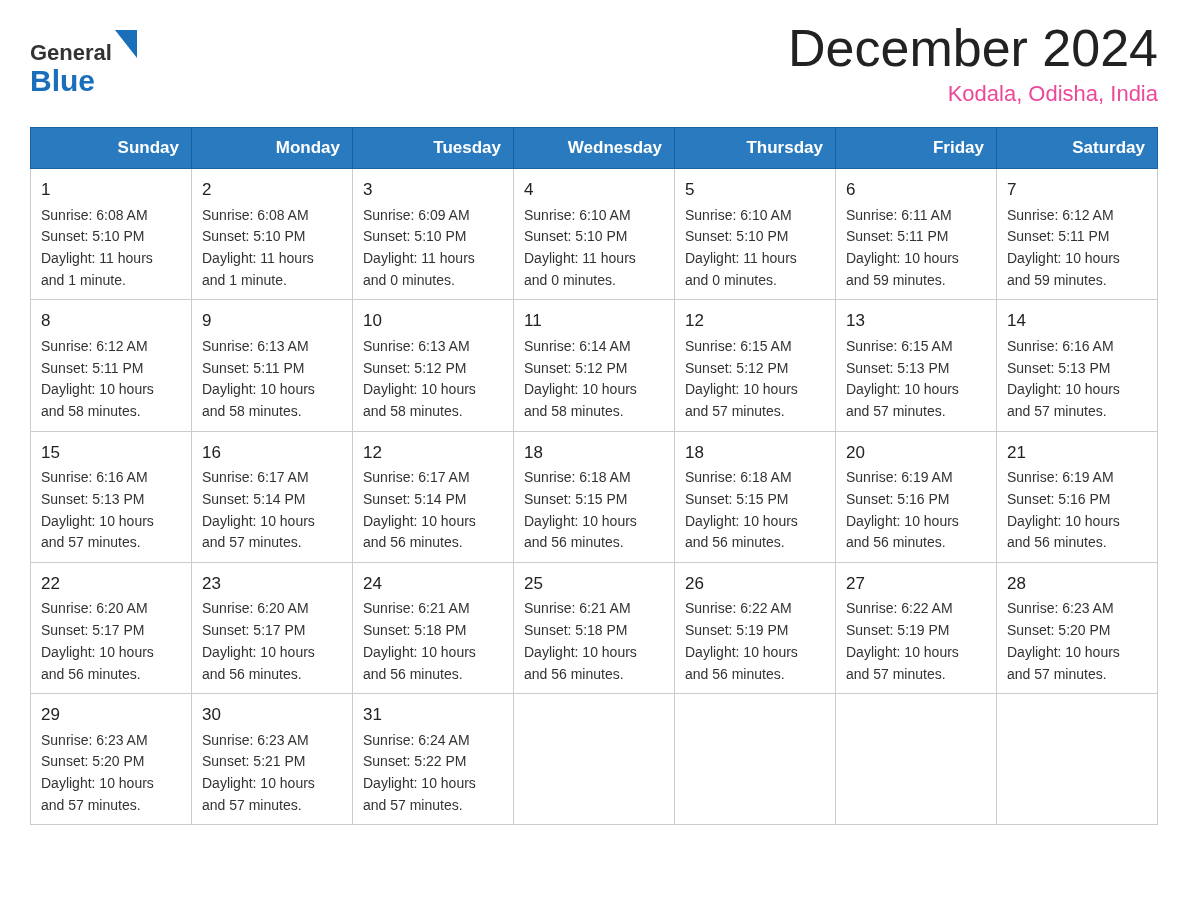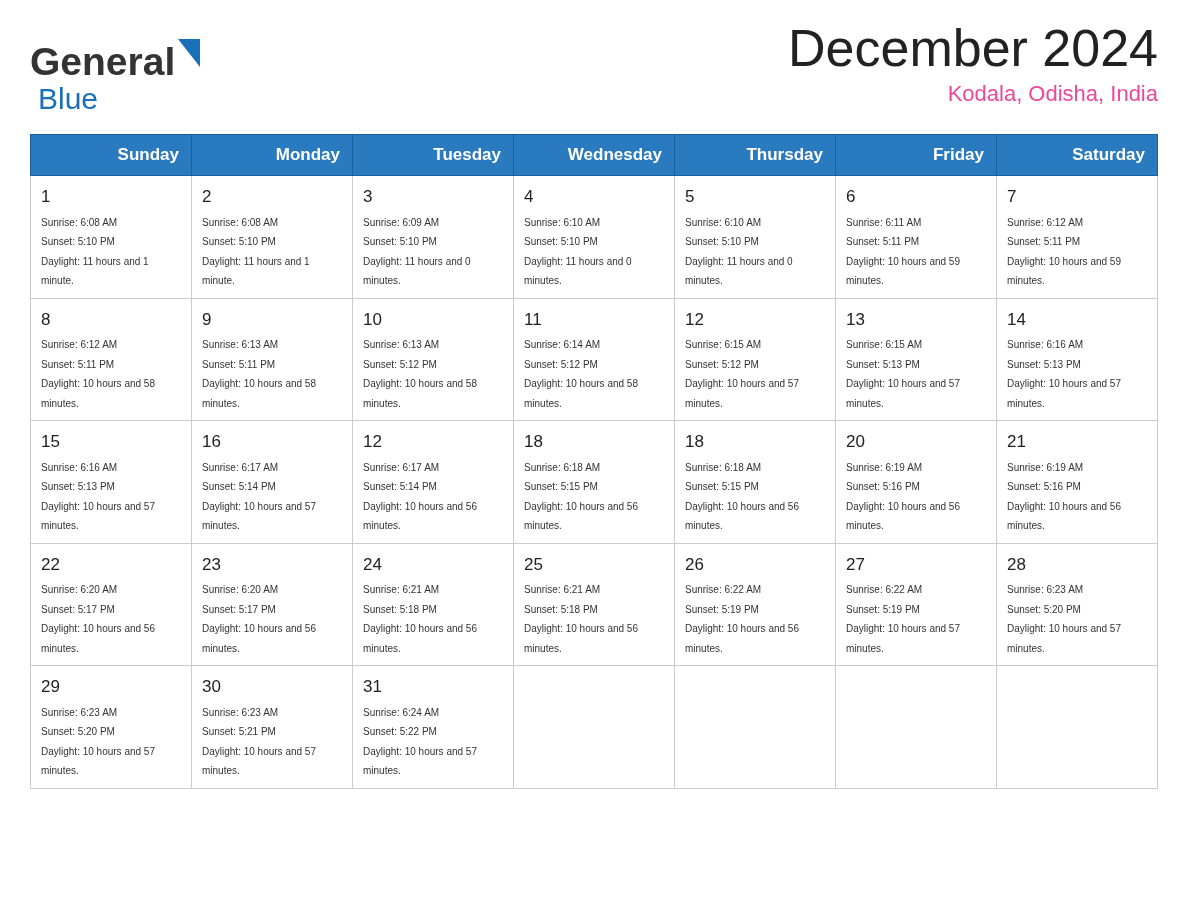--- a/index.html
+++ b/index.html
@@ -55,47 +55,47 @@
       line-height: 1.5;
     }
     .calendar td .day-num {
       font-size: 17px;
       font-weight: normal;
       color: #222;
       display: block;
       margin-bottom: 2px;
     }
     .calendar td .day-info {
-      font-size: 10px;
+      font-size: 14px;
       color: #333;
       line-height: 1.55;
     }
     .calendar td.empty {
       background: #fff;
     }
     .logo-wrapper {
       display: flex;
       flex-direction: column;
     }
     .logo-row1 {
       display: flex;
       align-items: center;
     }
     .logo-g {
-      font-size: 39px;
+      font-size: 22px;
       font-weight: bold;
       color: #333;
       font-family: Arial, sans-serif;
       margin-top: 20px;
     }
     .logo-row2 {
       font-size: 30px;
-      font-weight: normal;
+      font-weight: bold;
       color: #1a6fba;
-      margin-left: 8px;
+      margin-left: 0px;
       line-height: 1;
     }
   </style>
 </head>
 <body>
 
 <div class="header">
   <div class="logo-wrapper">
     <div class="logo-row1">
       <span class="logo-g">General</span>

